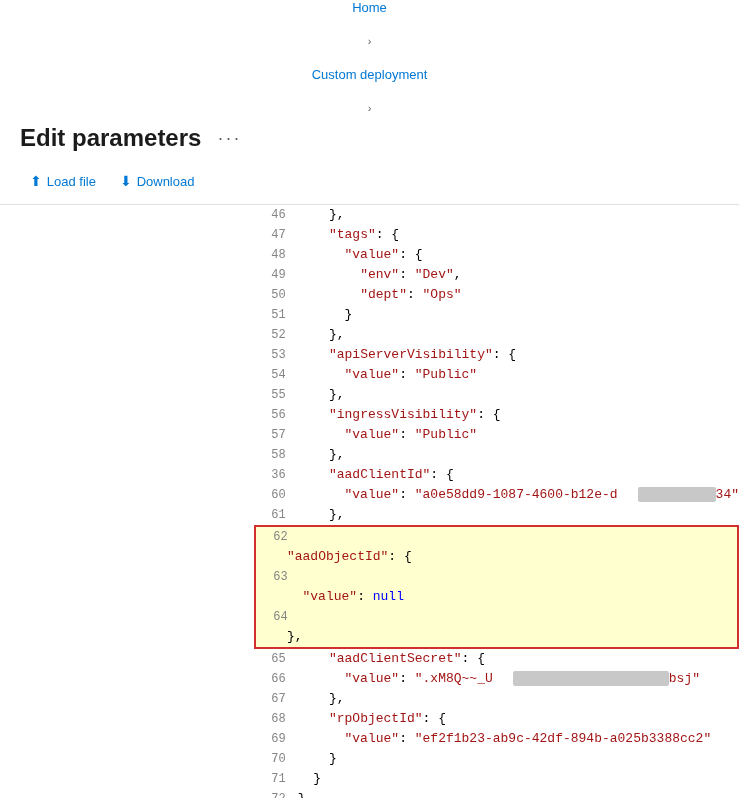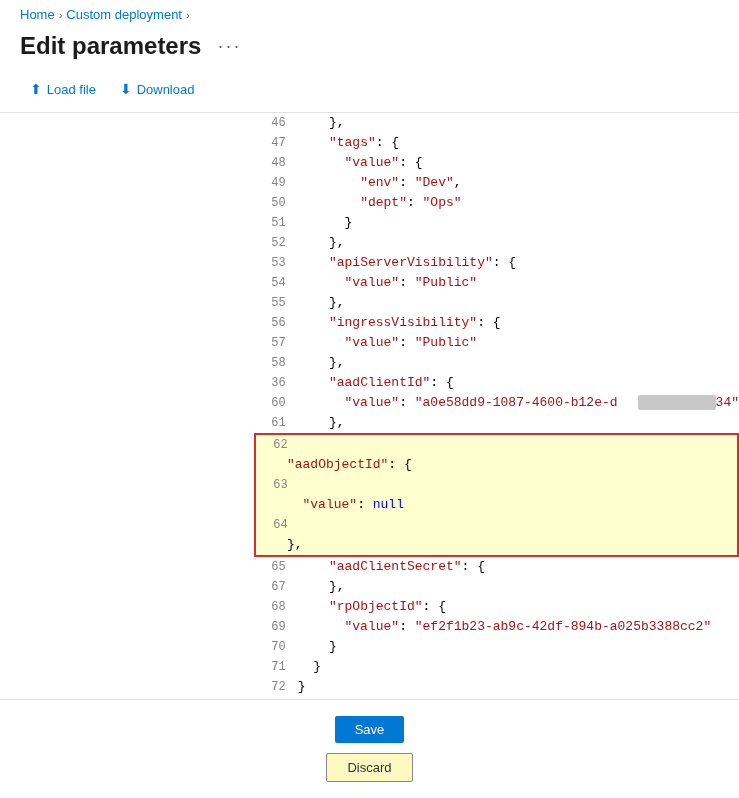--- a/index.html
+++ b/index.html
@@ -11,24 +11,25 @@
       width: 739px;
       min-height: 798px;
       display: flex;
       flex-direction: column;
     }
 
     
     .breadcrumb {
       display: flex;
       align-items: center;
-      padding: 7px 20px 6px 20px;
+      padding: 0 20px 6px 20px;
       font-size: 13px;
       color: #0078d4;
-      gap: 4px;
+      gap: 20px;
+      flex-direction: column;
     }
     .breadcrumb span {
       color: #605e5c;
     }
     .breadcrumb a {
       color: #0078d4;
       text-decoration: none;
     }
     .chevron {
       color: #605e5c;
@@ -269,20 +270,24 @@
         <div class="code-line highlighted-line">
           <span class="line-num">64</span>
           <span class="line-content"><span class="c-punct">    },</span></span>
         </div>
       </div>
       <div class="code-line">
         <span class="line-num">65</span>
         <span class="line-content"><span class="c-punct">    </span><span class="c-key">"aadClientSecret"</span><span class="c-punct">: {</span></span>
       </div>
       <div class="code-line">
+        <span class="line-num">66</span>
+        <span class="line-content"><span class="c-punct">      </span><span class="c-key">"value"</span><span class="c-punct">: </span><span class="c-str">".xM8Q~~_U</span><span class="c-redacted">XXXXXXXXXXXXXXXXXXXX</span><span class="c-str">bsj"</span></span>
+      </div>
+      <div class="code-line">
         <span class="line-num">67</span>
         <span class="line-content"><span class="c-punct">    },</span></span>
       </div>
       <div class="code-line">
         <span class="line-num">68</span>
         <span class="line-content"><span class="c-punct">    </span><span class="c-key">"rpObjectId"</span><span class="c-punct">: {</span></span>
       </div>
       <div class="code-line">
         <span class="line-num">69</span>
         <span class="line-content"><span class="c-punct">      </span><span class="c-key">"value"</span><span class="c-punct">: </span><span class="c-str">"ef2f1b23-ab9c-42df-894b-a025b3388cc2"</span></span>

